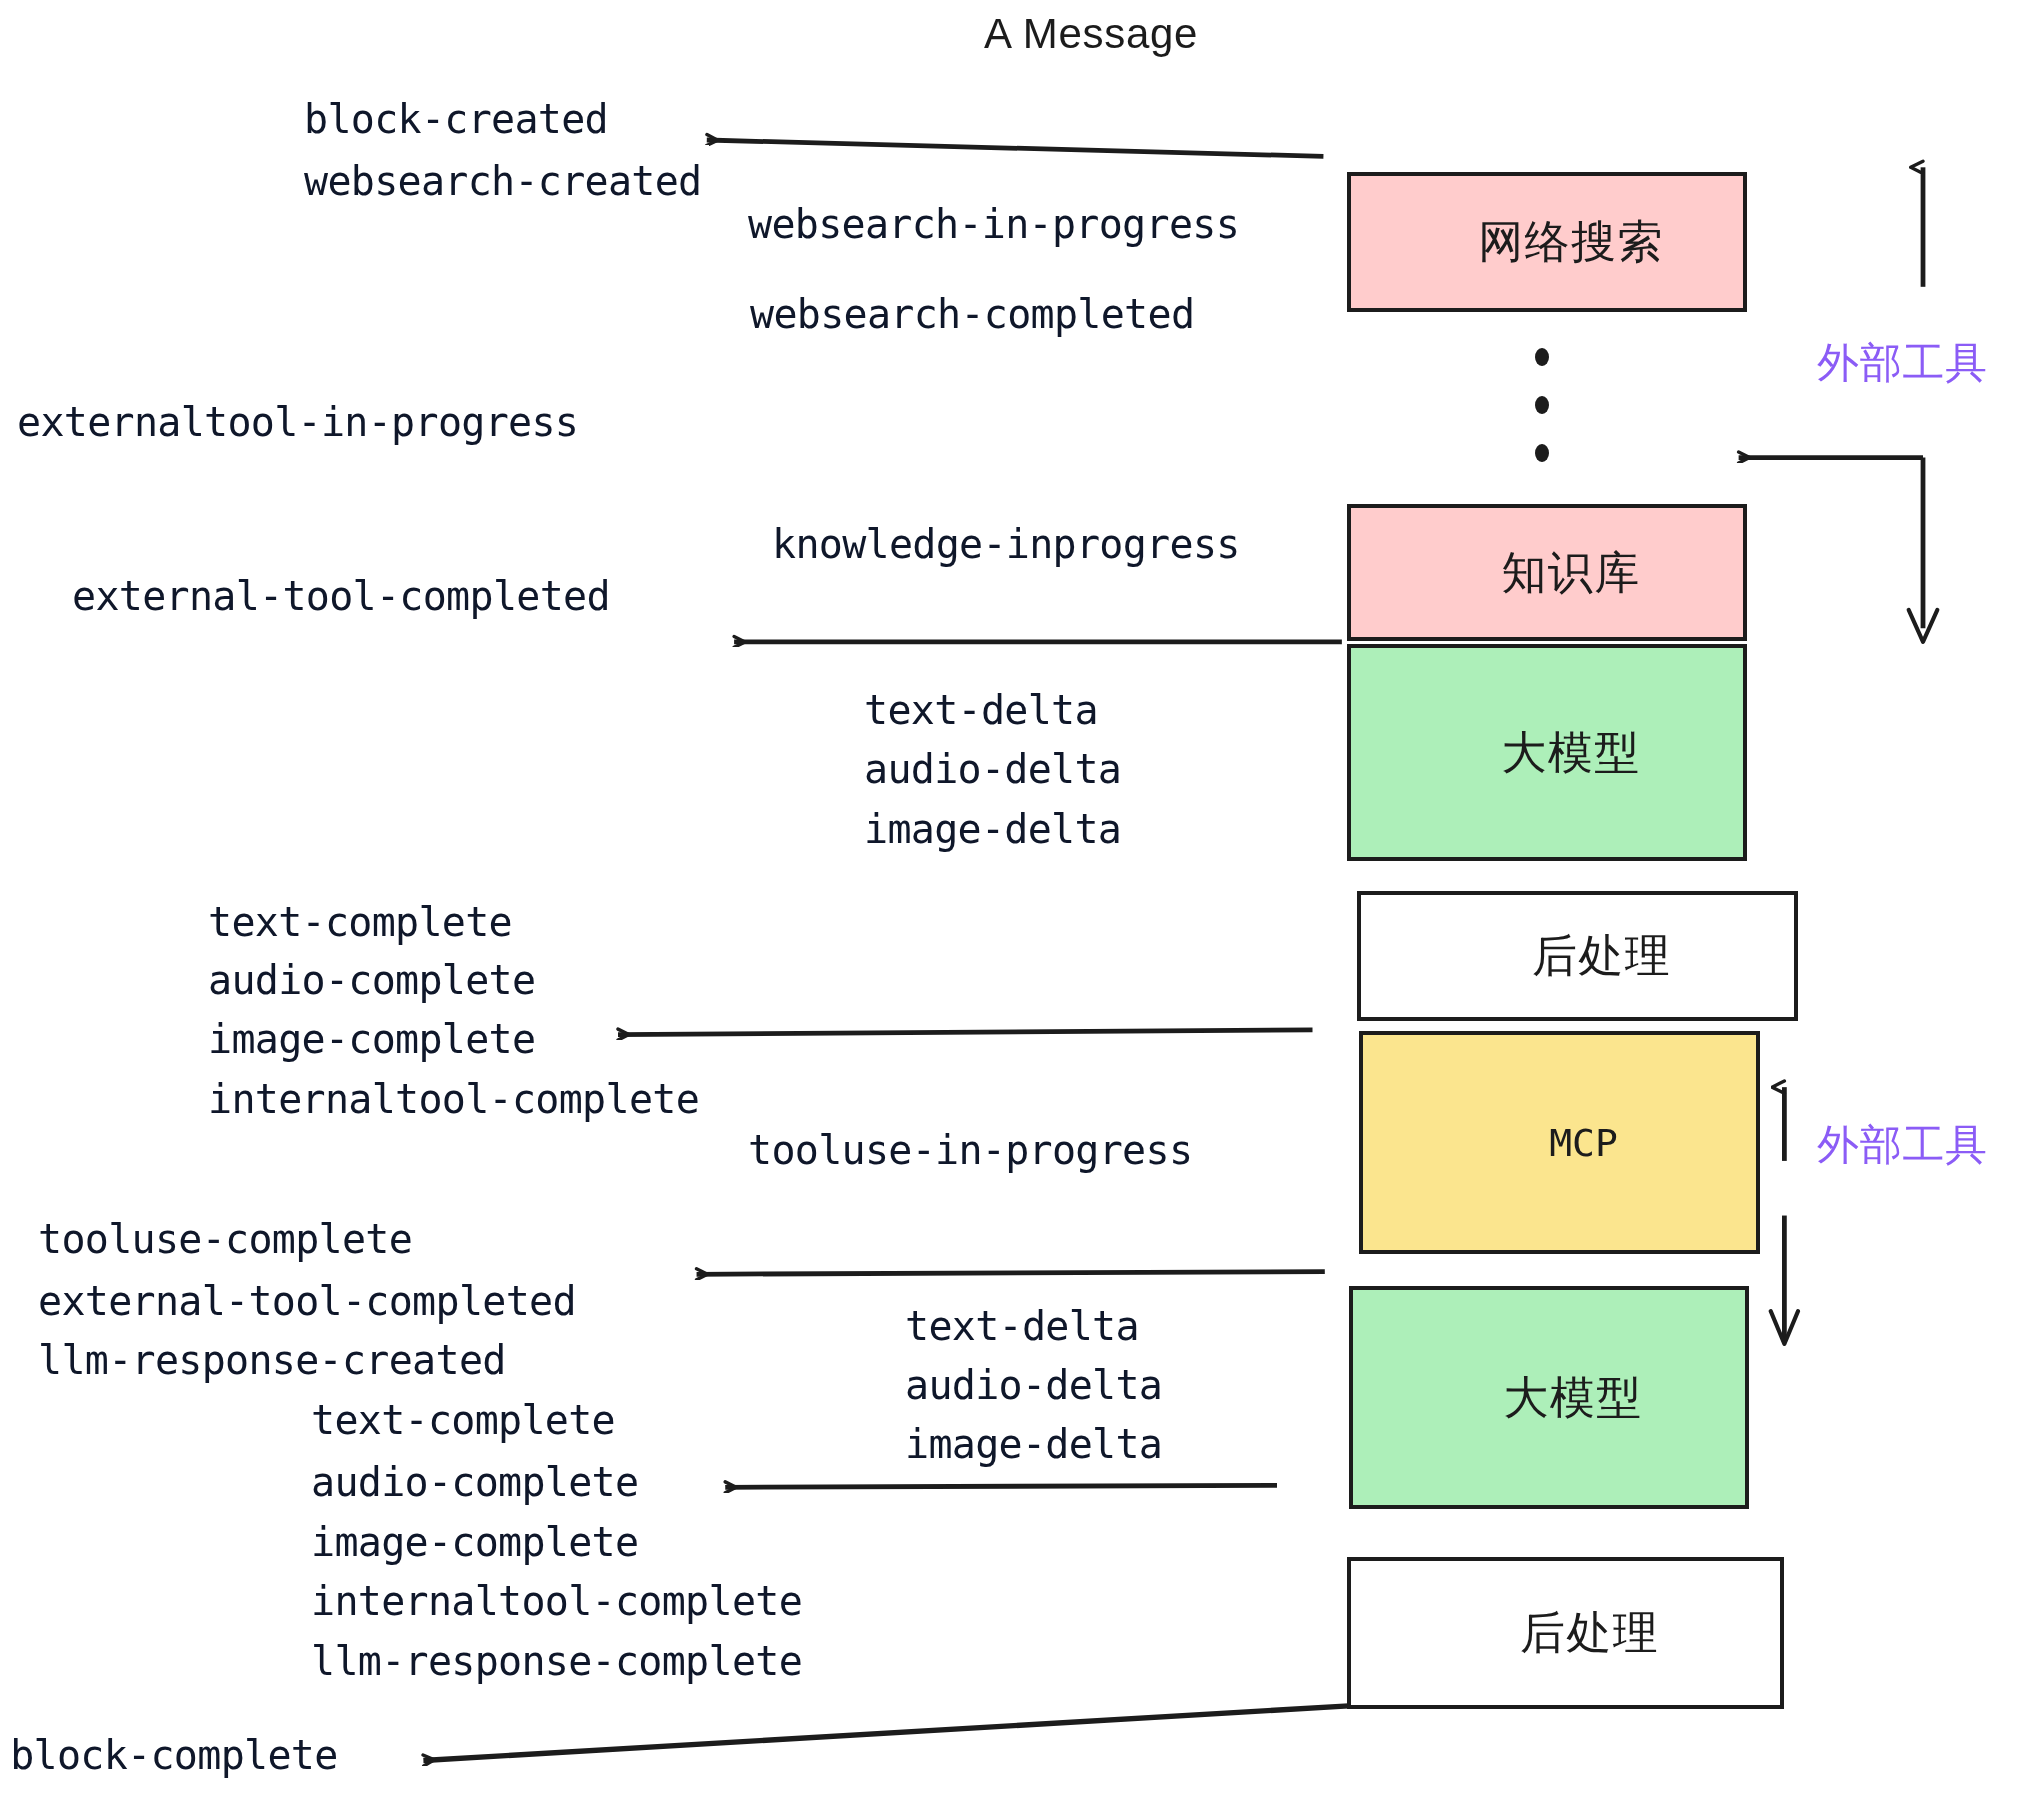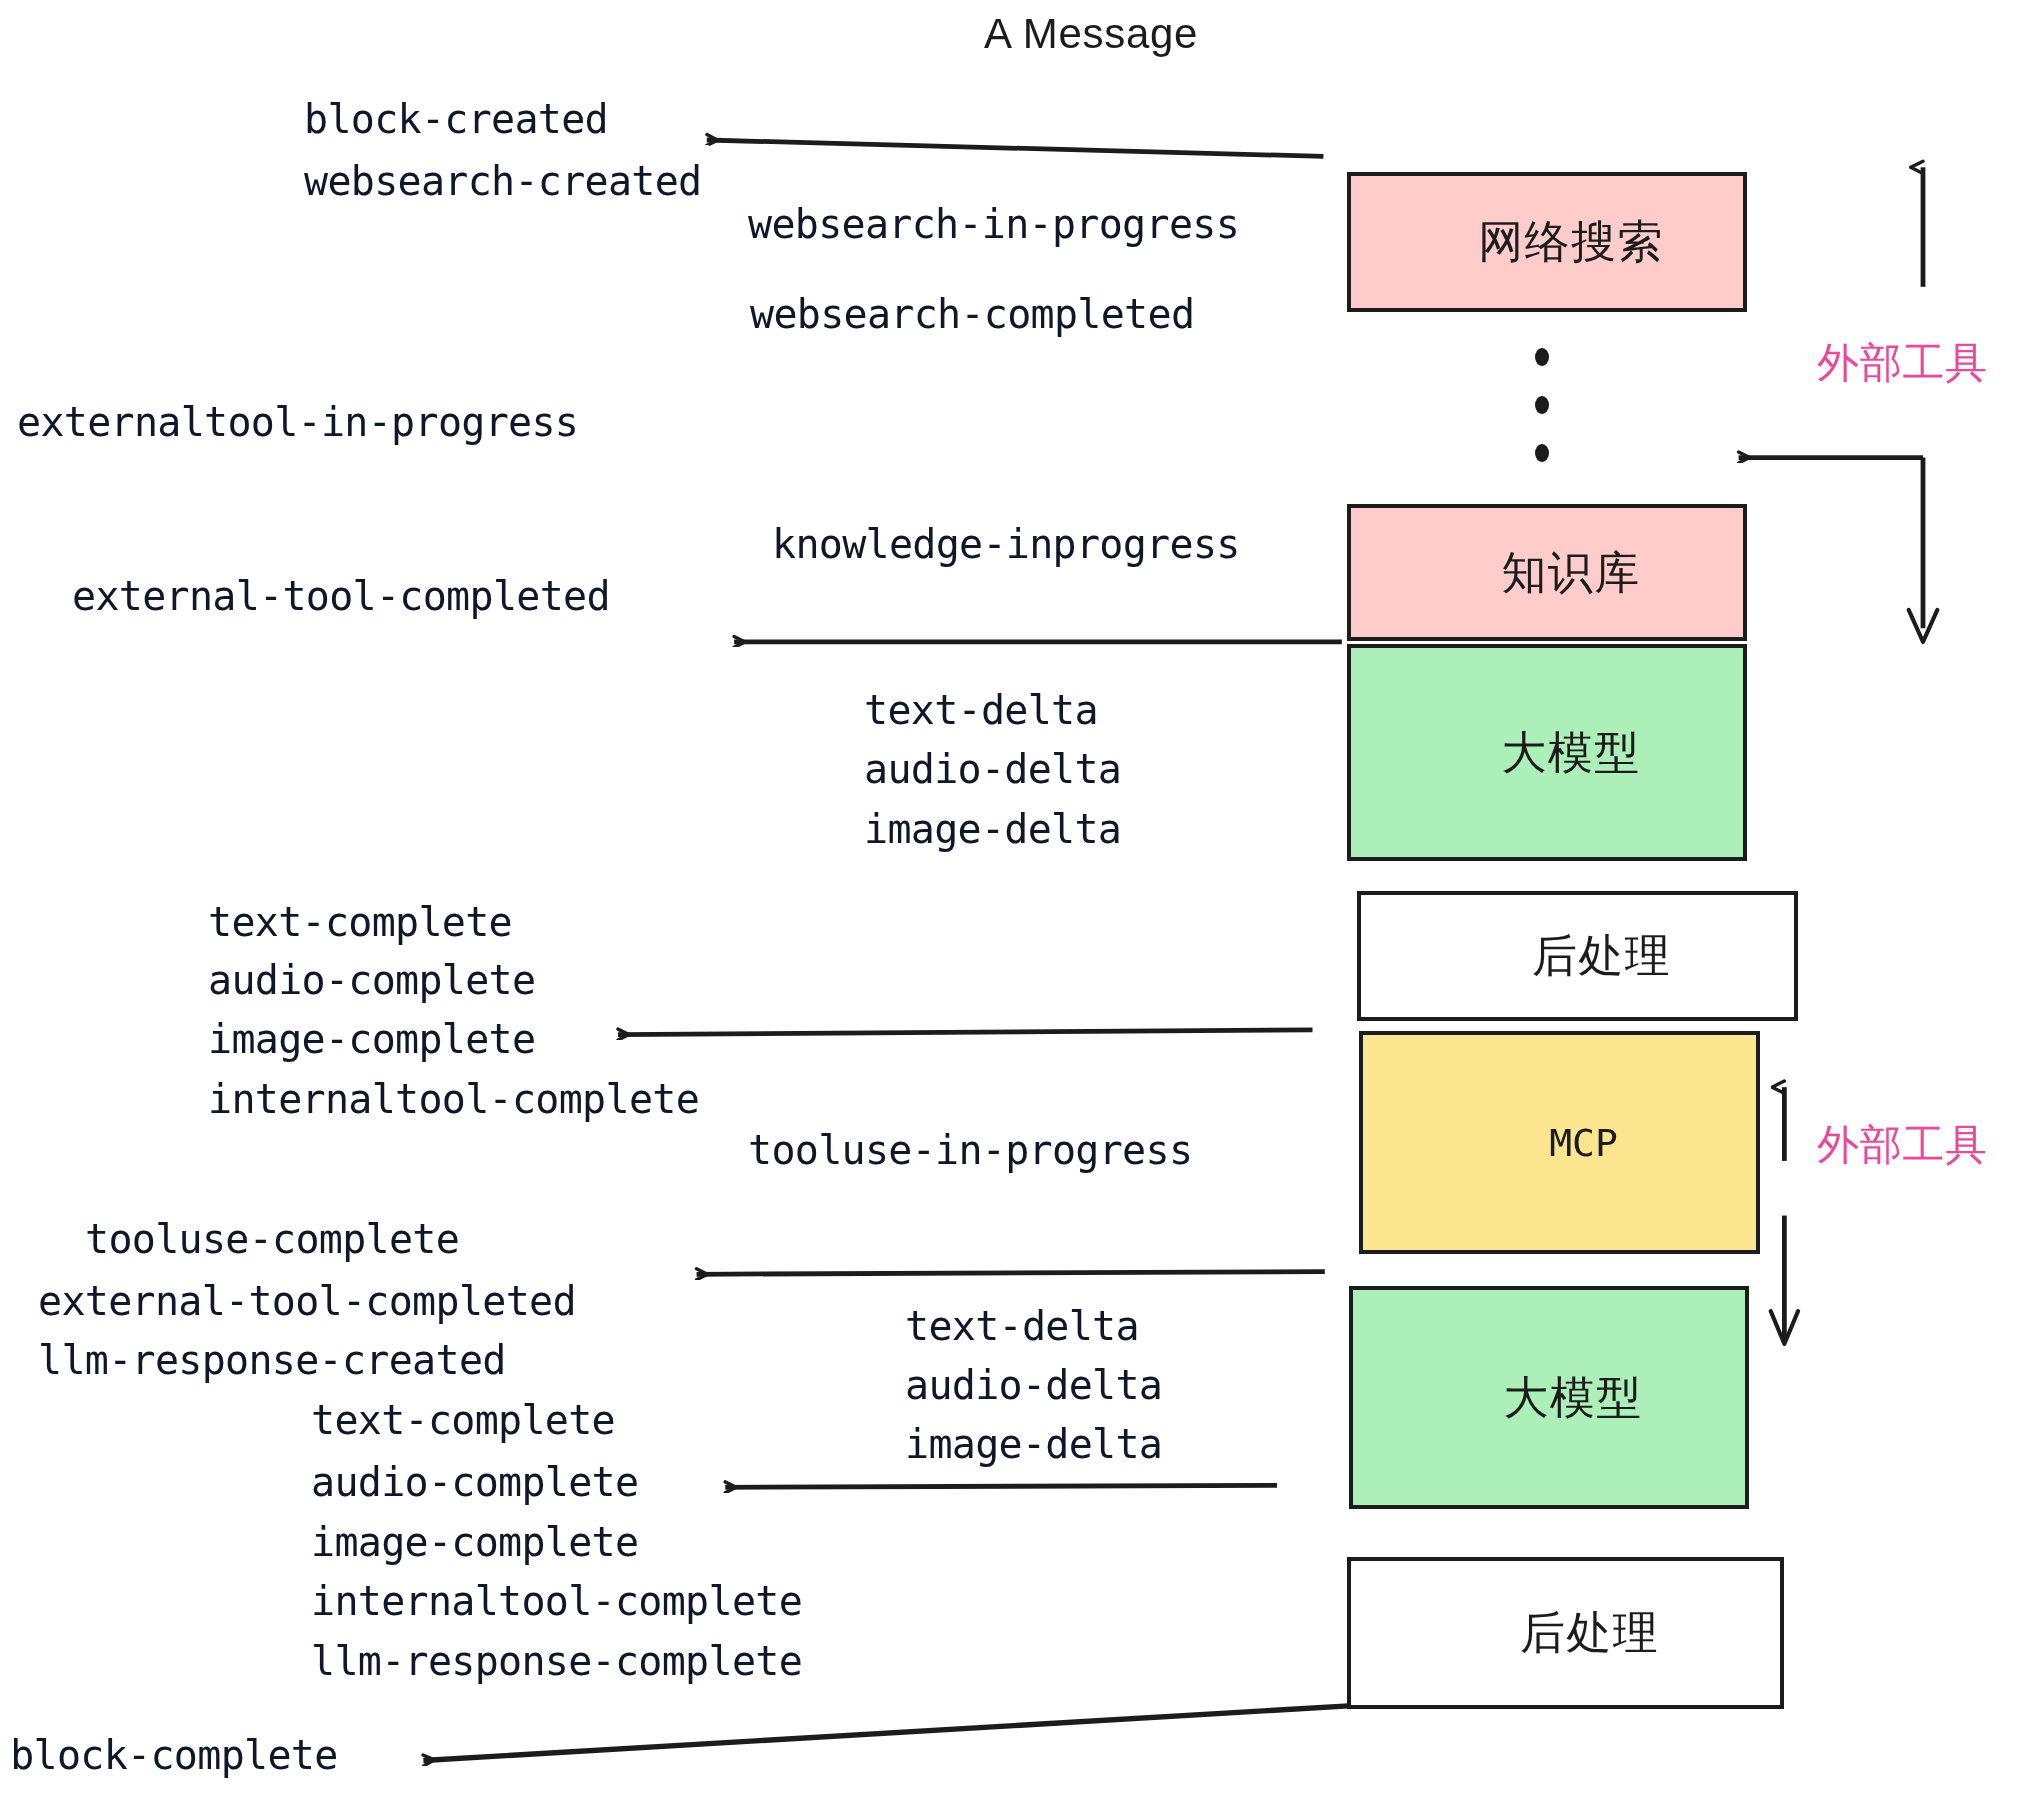--- a/index.html
+++ b/index.html
@@ -44,21 +44,21 @@
   }
   .box.mcp .btxt{
     font-family:"DejaVu Sans Mono","Liberation Mono",monospace;
     font-size:38px;
     letter-spacing:0px;
   }
   .vlabel{
     position:absolute;
     font-family:Liberation Serif, serif;
     font-size:42px;
-    color:#ec4899;
+    color:#8b5cf6;
     white-space:nowrap;
     letter-spacing:0.7px;
   }
   .dots{position:absolute;}
   .dot{
     position:absolute;
     width:13.7px;height:18px;
     background:#1c1c1c;
     border-radius:50%;
   }
@@ -172,21 +172,21 @@
   <div class="lbl" style="left:864px;top:690px;">text-delta</div>
   <div class="lbl" style="left:864px;top:749px;">audio-delta</div>
   <div class="lbl" style="left:864px;top:809px;">image-delta</div>
 
   <div class="lbl" style="left:208px;top:902px;">text-complete</div>
   <div class="lbl" style="left:208px;top:960px;">audio-complete</div>
   <div class="lbl" style="left:208px;top:1019px;">image-complete</div>
   <div class="lbl" style="left:208px;top:1079px;">internaltool-complete</div>
   <div class="lbl" style="left:748px;top:1130px;">tooluse-in-progress</div>
 
-  <div class="lbl" style="left:38px;top:1219px;margin-left:47px;">tooluse-complete</div>
+  <div class="lbl" style="left:38px;top:1219px;">tooluse-complete</div>
   <div class="lbl" style="left:38px;top:1281px;">external-tool-completed</div>
   <div class="lbl" style="left:38px;top:1340px;">llm-response-created</div>
 
   <div class="lbl" style="left:905px;top:1306px;">text-delta</div>
   <div class="lbl" style="left:905px;top:1365px;">audio-delta</div>
   <div class="lbl" style="left:905px;top:1424px;">image-delta</div>
 
   <div class="lbl" style="left:311px;top:1400px;">text-complete</div>
   <div class="lbl" style="left:311px;top:1462px;">audio-complete</div>
   <div class="lbl" style="left:311px;top:1522px;">image-complete</div>

